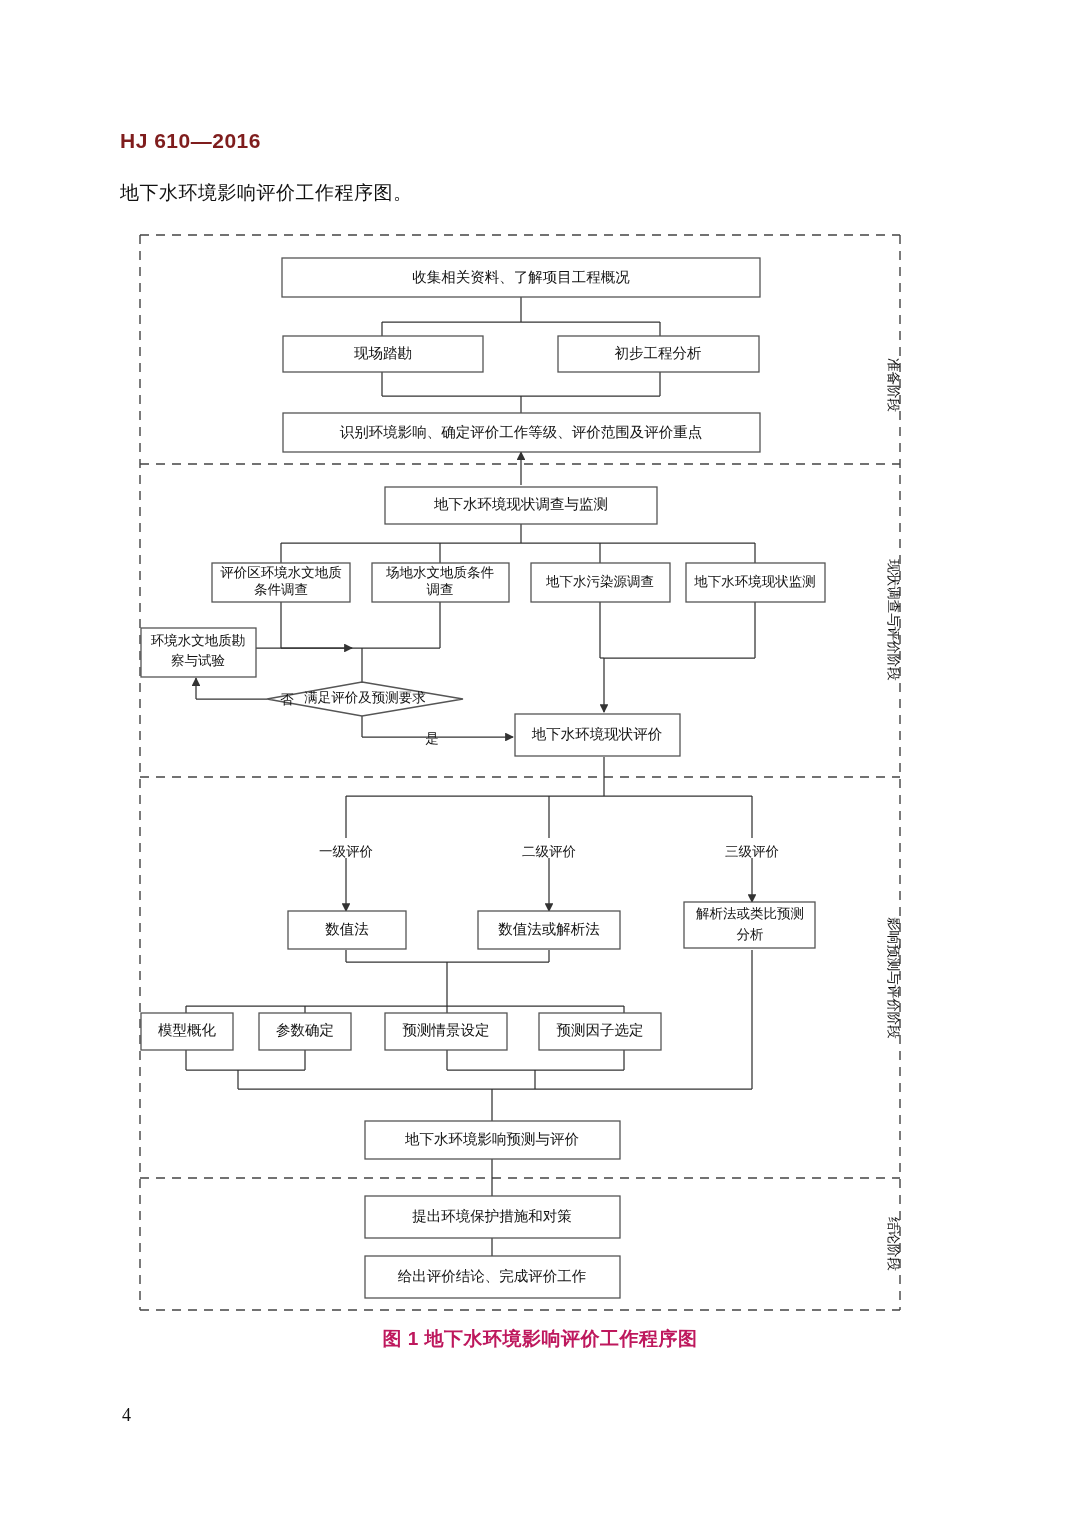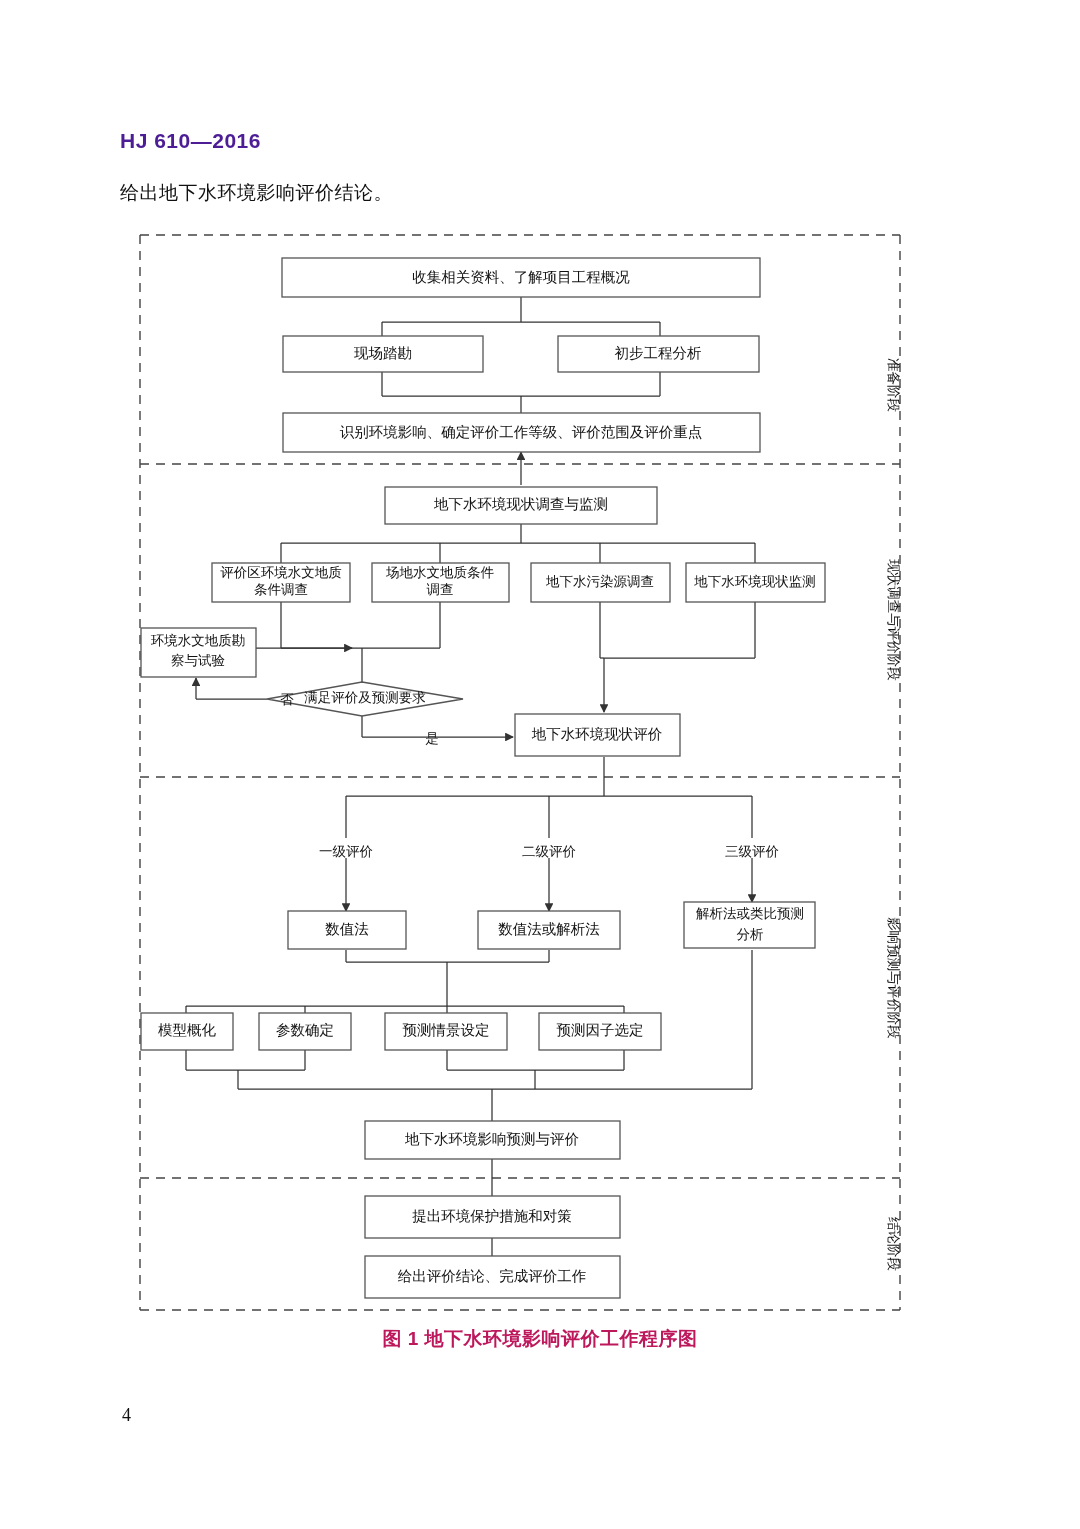--- a/index.html
+++ b/index.html
@@ -5,21 +5,21 @@
   html,body{margin:0;padding:0;}
   body{
     width:1080px;height:1529px;background:#ffffff;
     font-family:"Liberation Serif","DejaVu Serif",serif;
     color:#1a1a1a;position:relative;overflow:hidden;
   }
   .page{position:absolute;inset:0;}
   #doc-header{
     position:absolute;left:120px;top:129px;
     font-family:"Liberation Sans","DejaVu Sans",sans-serif;
-    font-size:21px;font-weight:700;letter-spacing:.5px;color:#4c1d95;
+    font-size:21px;font-weight:700;letter-spacing:.5px;color:#7f1d1d;
   }
   #intro-line{
     position:absolute;left:120px;top:180px;
     font-size:19px;color:#111;letter-spacing:.5px;
   }
   #figure-caption{
     position:absolute;left:0;right:0;top:1326px;text-align:center;
     font-family:"Liberation Sans","DejaVu Sans",sans-serif;
     font-size:19px;font-weight:700;color:#be185d;letter-spacing:.5px;
   }
@@ -46,21 +46,21 @@
     font-size:13.5px;fill:#111111;text-anchor:middle;
   }
 </style>
 </head>
 <body>
 
 <div class="page">
 
   <div id="doc-header">HJ 610—2016</div>
 
-  <div id="intro-line">给出地下水环境影响评价结论。</div>
+  <div id="intro-line">地下水环境影响评价工作程序图。</div>
 
   <svg id="flow-svg" width="1080" height="1320">
     <defs>
       <marker id="arrow" viewBox="0 0 10 10" refX="9" refY="5" markerWidth="7" markerHeight="7" orient="auto-start-reverse">
         <path d="M 0 0 L 10 5 L 0 10 z" fill="#333333"></path>
       </marker>
     </defs>
 
     <g>
       <path class="dashline" d="M 140 235 L 900 235"></path>

